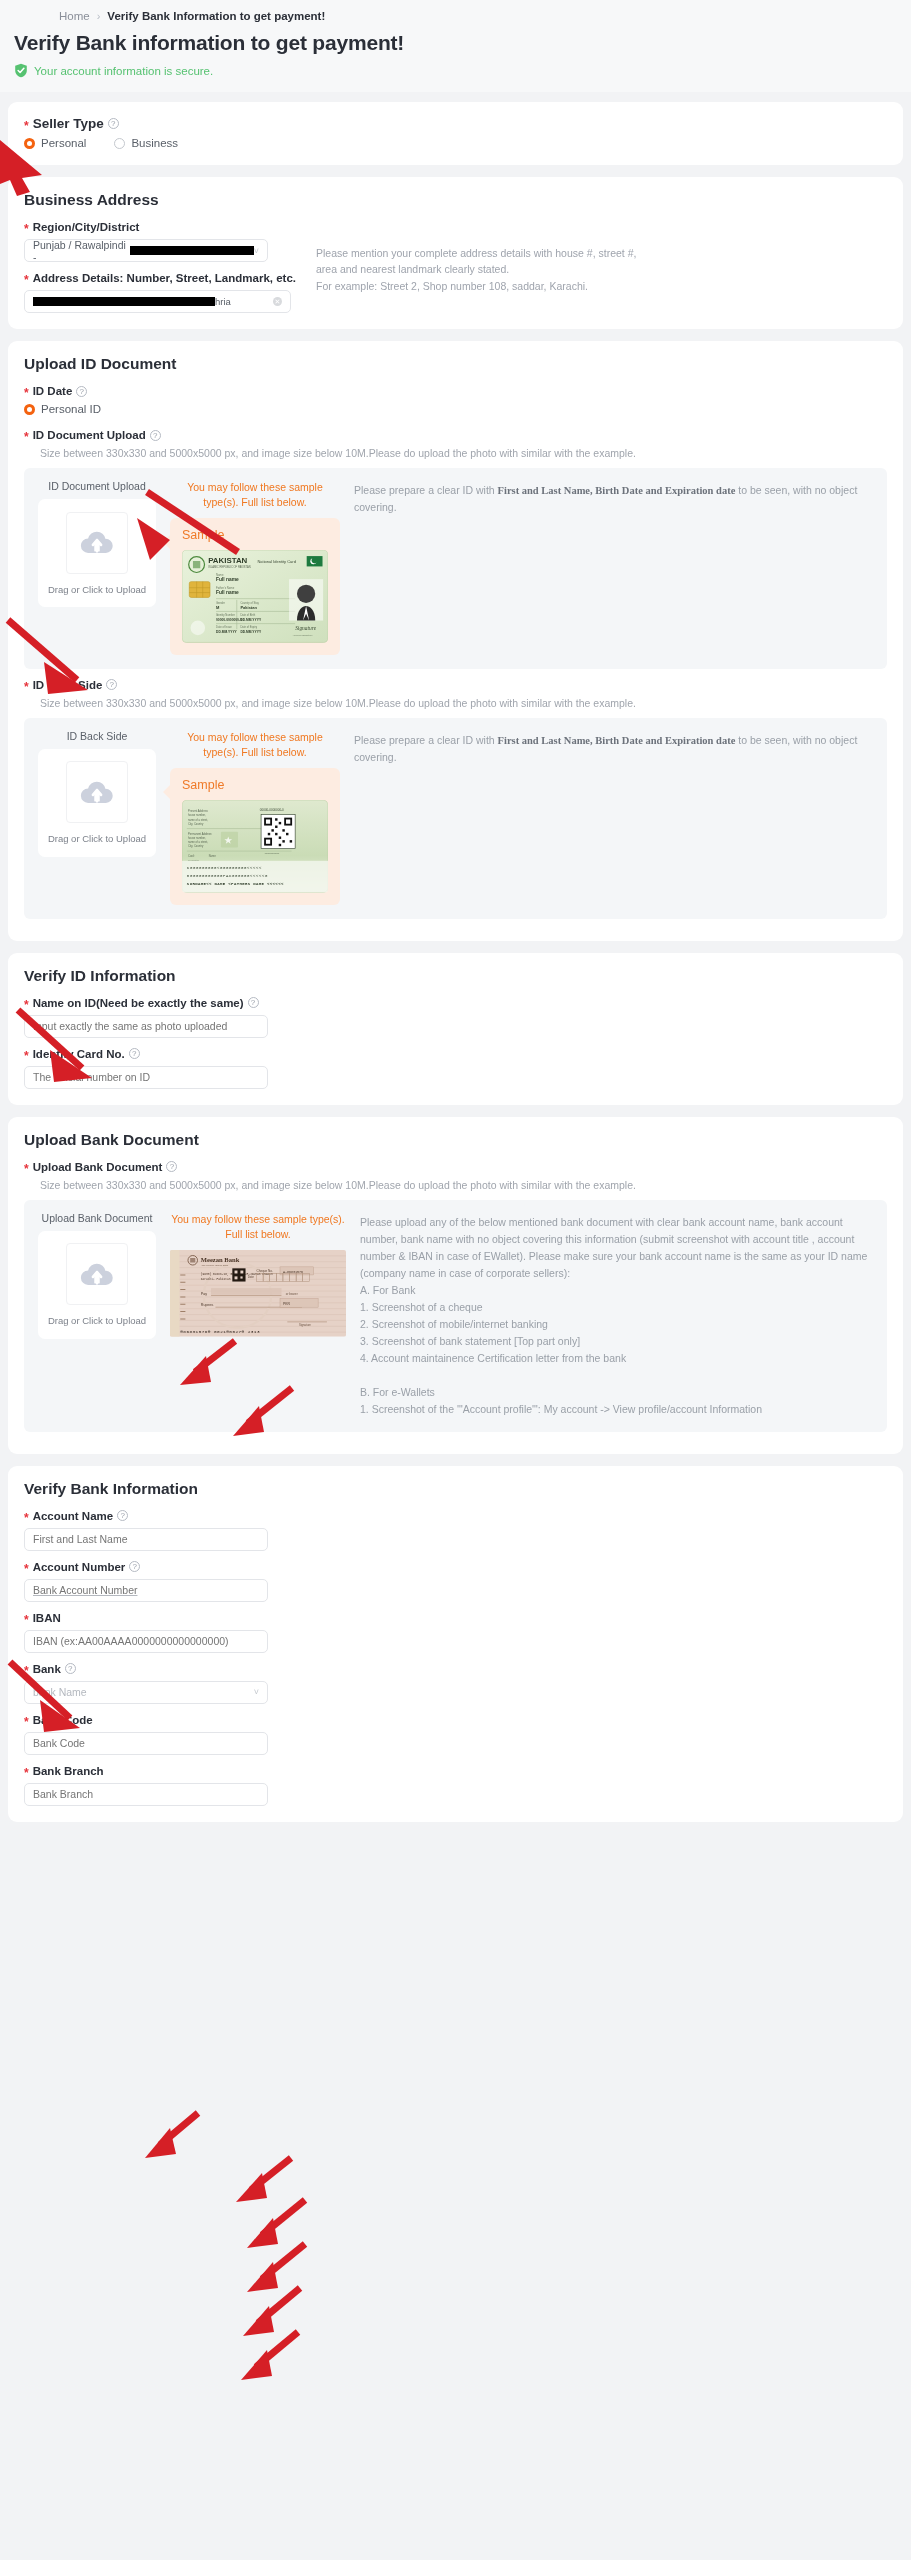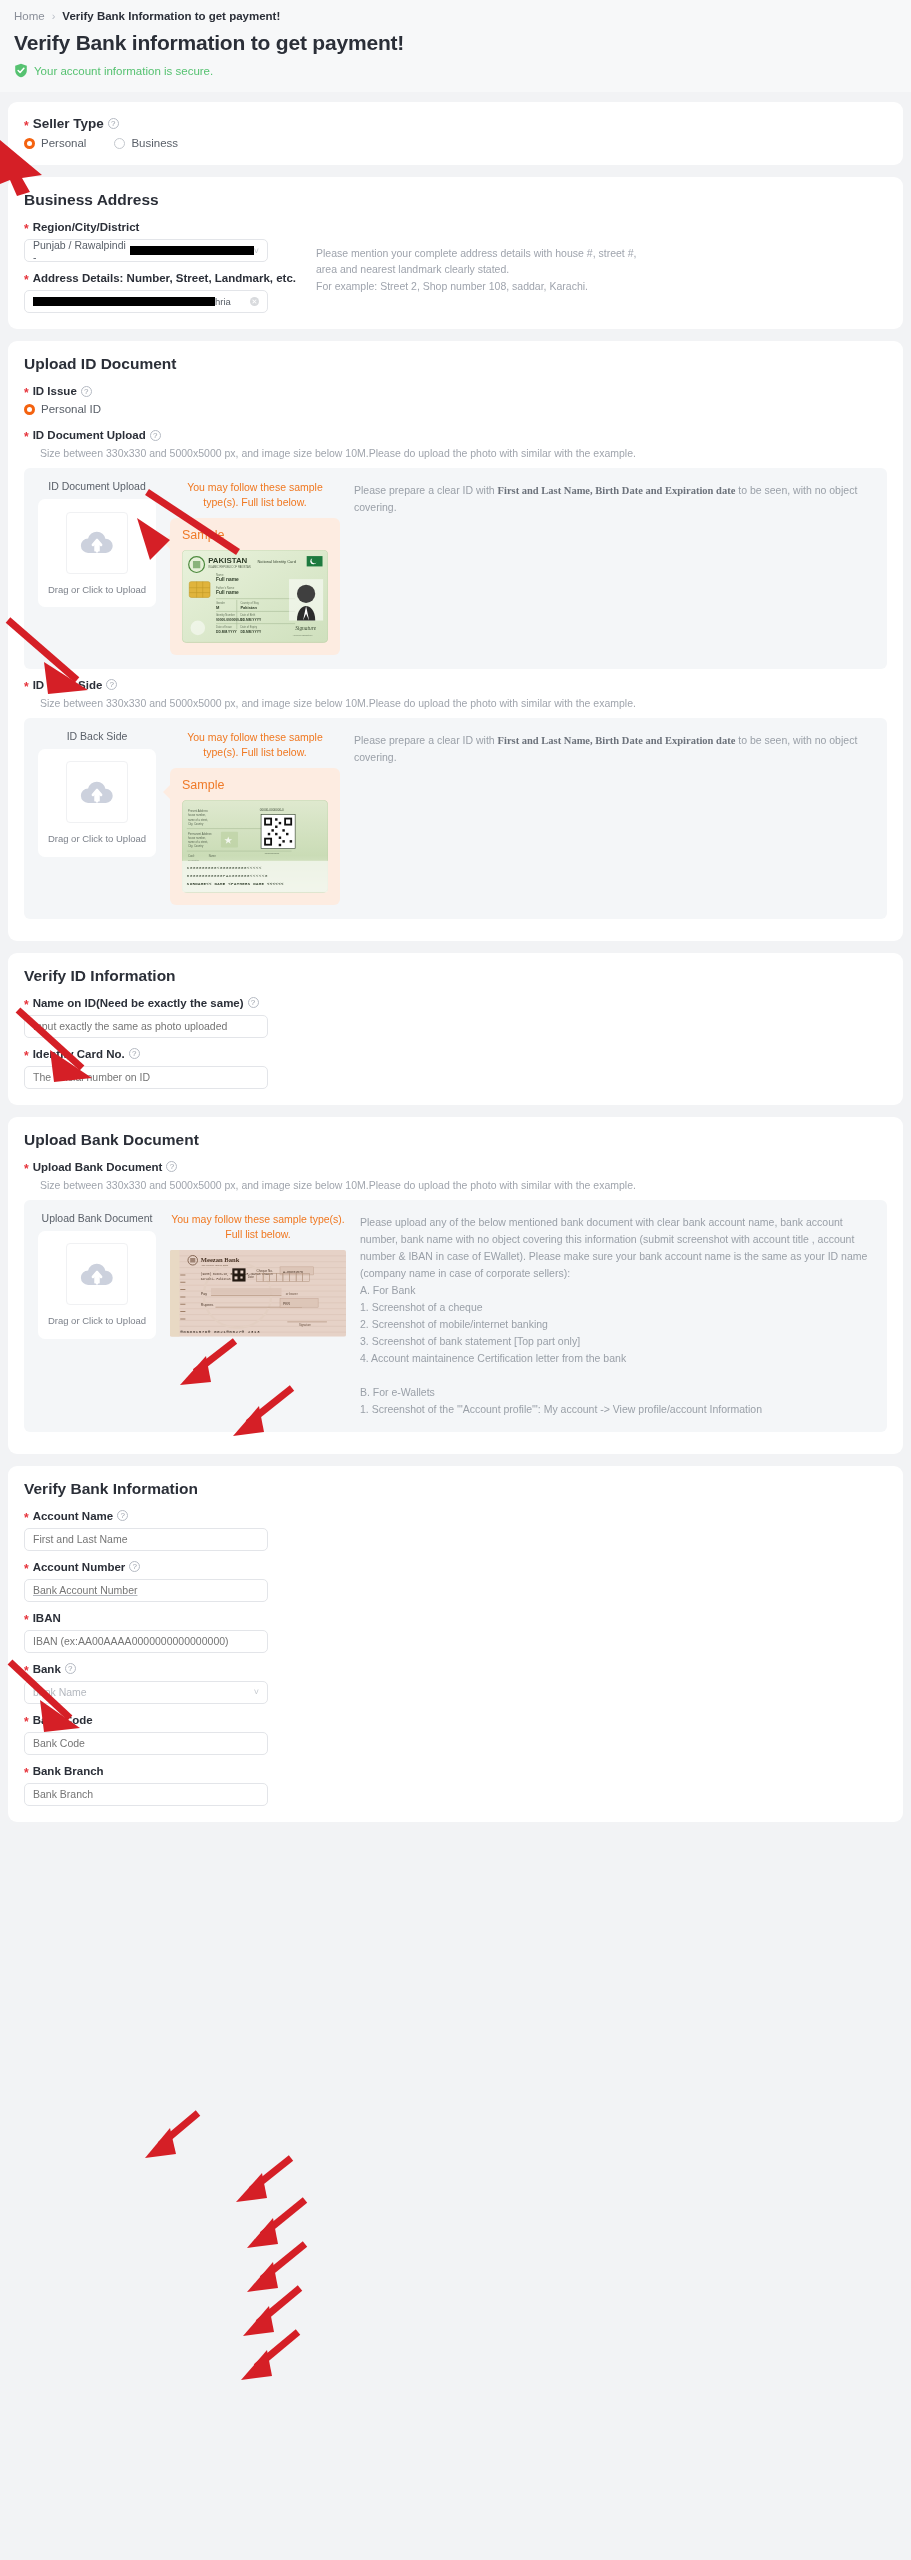--- a/index.html
+++ b/index.html
@@ -7,21 +7,21 @@
     width: 911px;
     background: #f2f3f5;
     font-family: "Liberation Sans", sans-serif;
     -webkit-font-smoothing: antialiased;
   }
   body { position: relative; width: 911px; min-height: 2560px; }
 
   
   .page-head { background: #f7f8f9; padding: 10px 14px 14px 14px; }
   .breadcrumb { font-size: 11.5px; color: #8a8f99; display: flex; align-items: center; gap: 7px; }
-  .breadcrumb .crumb-home { color: #8a8f99; }
+  .breadcrumb .crumb-home { color: #8a8f99; margin-left: 45px; }
   .breadcrumb .sep { color: #b9bec7; font-size: 11px; }
   .breadcrumb .crumb-cur { color: #2b2f38; font-weight: bold; }
   .page-title { font-size: 21px; font-weight: bold; color: #2b2f38; margin: 9px 0 8px 0; letter-spacing: -0.2px; }
   .secure-row { display: flex; align-items: center; gap: 6px; font-size: 11.5px; color: #56c271; }
   .shield { width: 14px; height: 15px; flex: 0 0 auto; }
 
   
   .card { background: #fff; border-radius: 9px; margin: 0 8px 12px 8px; padding: 14px 16px 16px 16px; }
   .card.first { margin-top: 10px; }
   .sec-title { font-size: 15.5px; font-weight: bold; color: #2b2f38; margin-bottom: 12px; }
@@ -40,21 +40,21 @@
 
   
   .inp { height: 23px; border: 1px solid #e3e5e9; border-radius: 5px; background: #fff;
          display: flex; align-items: center; padding: 0 8px; font-size: 10.5px; color: #b4b8bf; position: relative; }
   .inp .val { color: #5a6069; }
   .inp .chev { margin-left: auto; color: #c3c7cd; font-size: 9px; }
   .redact { display: inline-block; background: #000; height: 9px; vertical-align: middle; }
   .clear-x { width: 9px; height: 9px; border-radius: 50%; background: #d8dadd; color: #fff; font-size: 7px;
              display: inline-flex; align-items: center; justify-content: center; margin-left: auto; }
   .w-sel { width: 244px; }
-  .w-txt { width: 244px; }
+  .w-txt { width: 267px; }
   .w-wide { width: 244px; }
 
   .addr-grid { display: flex; gap: 20px; }
   .addr-left { flex: 0 0 auto; }
   .addr-hint { font-size: 10.5px; color: #9fa4ad; line-height: 1.55; padding-top: 24px; max-width: 330px; }
 
   .hint-line { font-size: 10.5px; color: #a0a5ad; margin: 2px 0 9px 16px; }
 
   
   .up-block { background: #f4f6f8; border-radius: 6px; padding: 12px 14px 14px 14px; display: flex; gap: 14px; margin-bottom: 6px; }
@@ -152,21 +152,21 @@
     <div class="addr-hint blk" style="white-space:pre-wrap;">Please mention your complete address details with house #, street #, area and nearest landmark clearly stated.
 For example: Street 2, Shop number 108, saddar, Karachi.</div>
   </div>
 </div>
 
 <div class="card">
   <div class="sec-title">Upload ID Document</div>
 
   <div class="fl">
     <span class="req">*</span>
-    <span>ID Issue</span>
+    <span>ID Date</span>
     <span class="qm">?</span>
   </div>
   <div class="radio-row" style="margin-bottom:14px;">
     <label class="radio-opt">
       <span class="rb on"></span>
       <span>Personal ID</span>
     </label>
   </div>
 
   <div class="fl">

